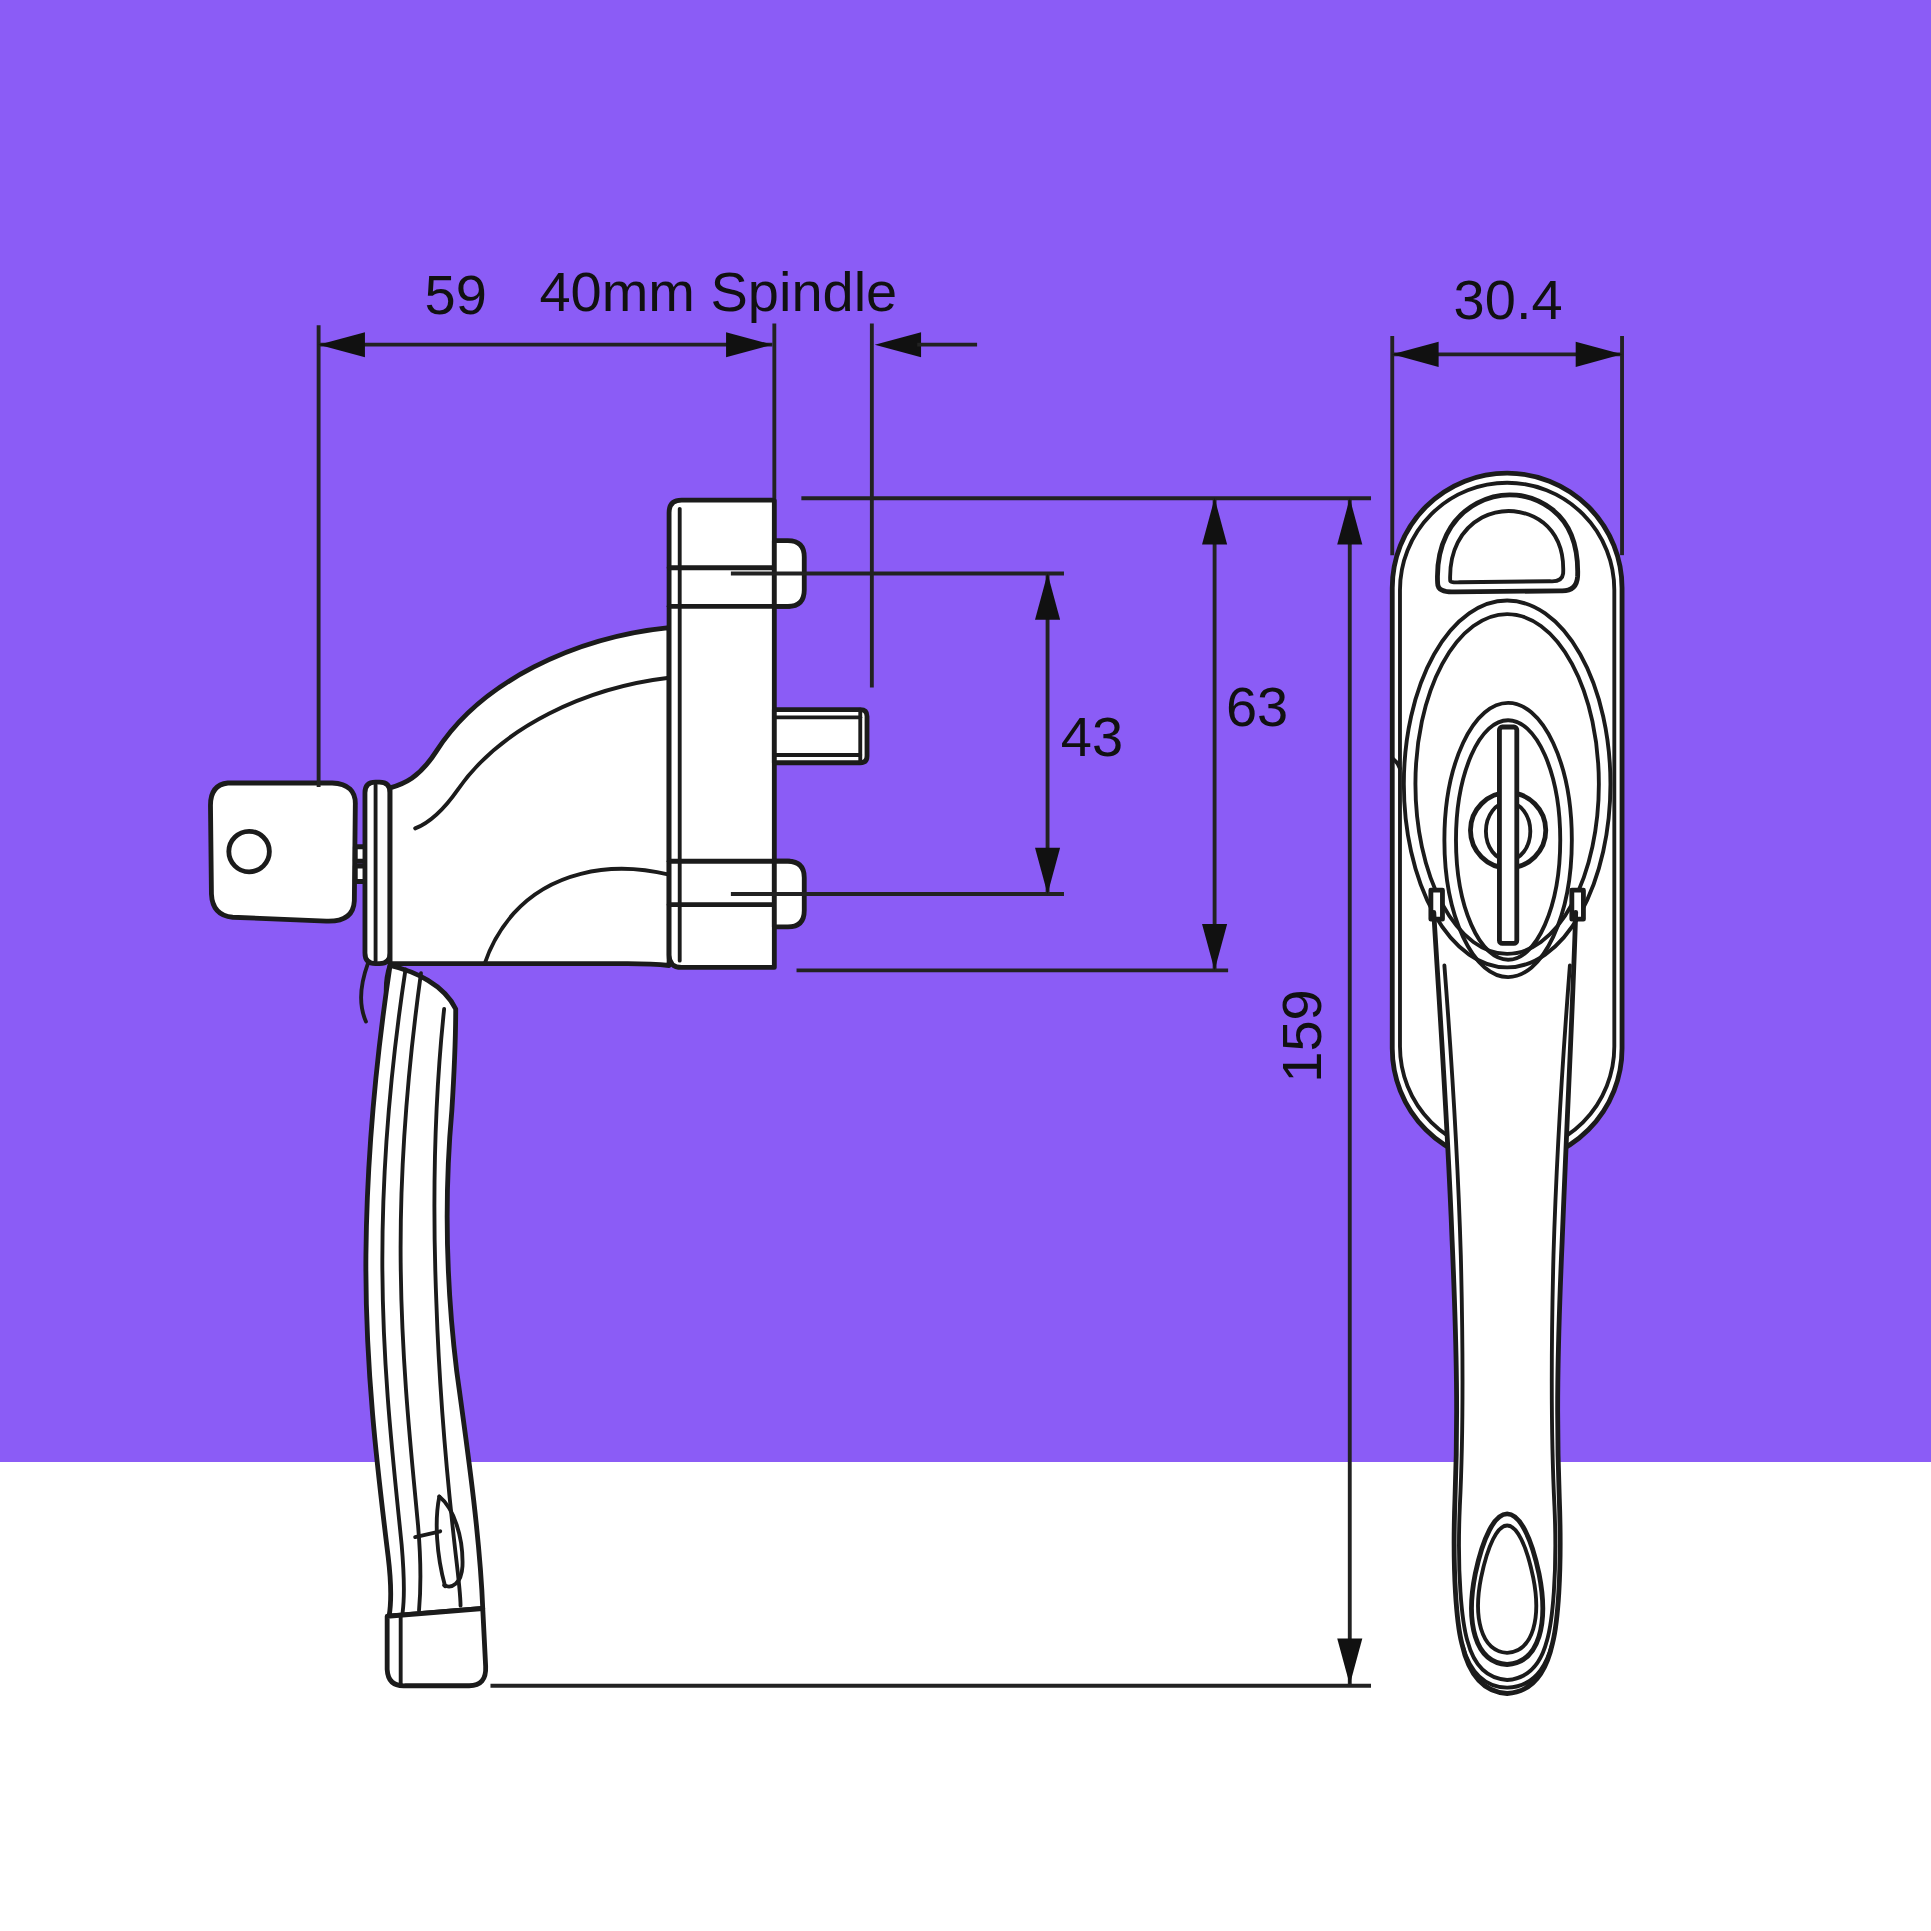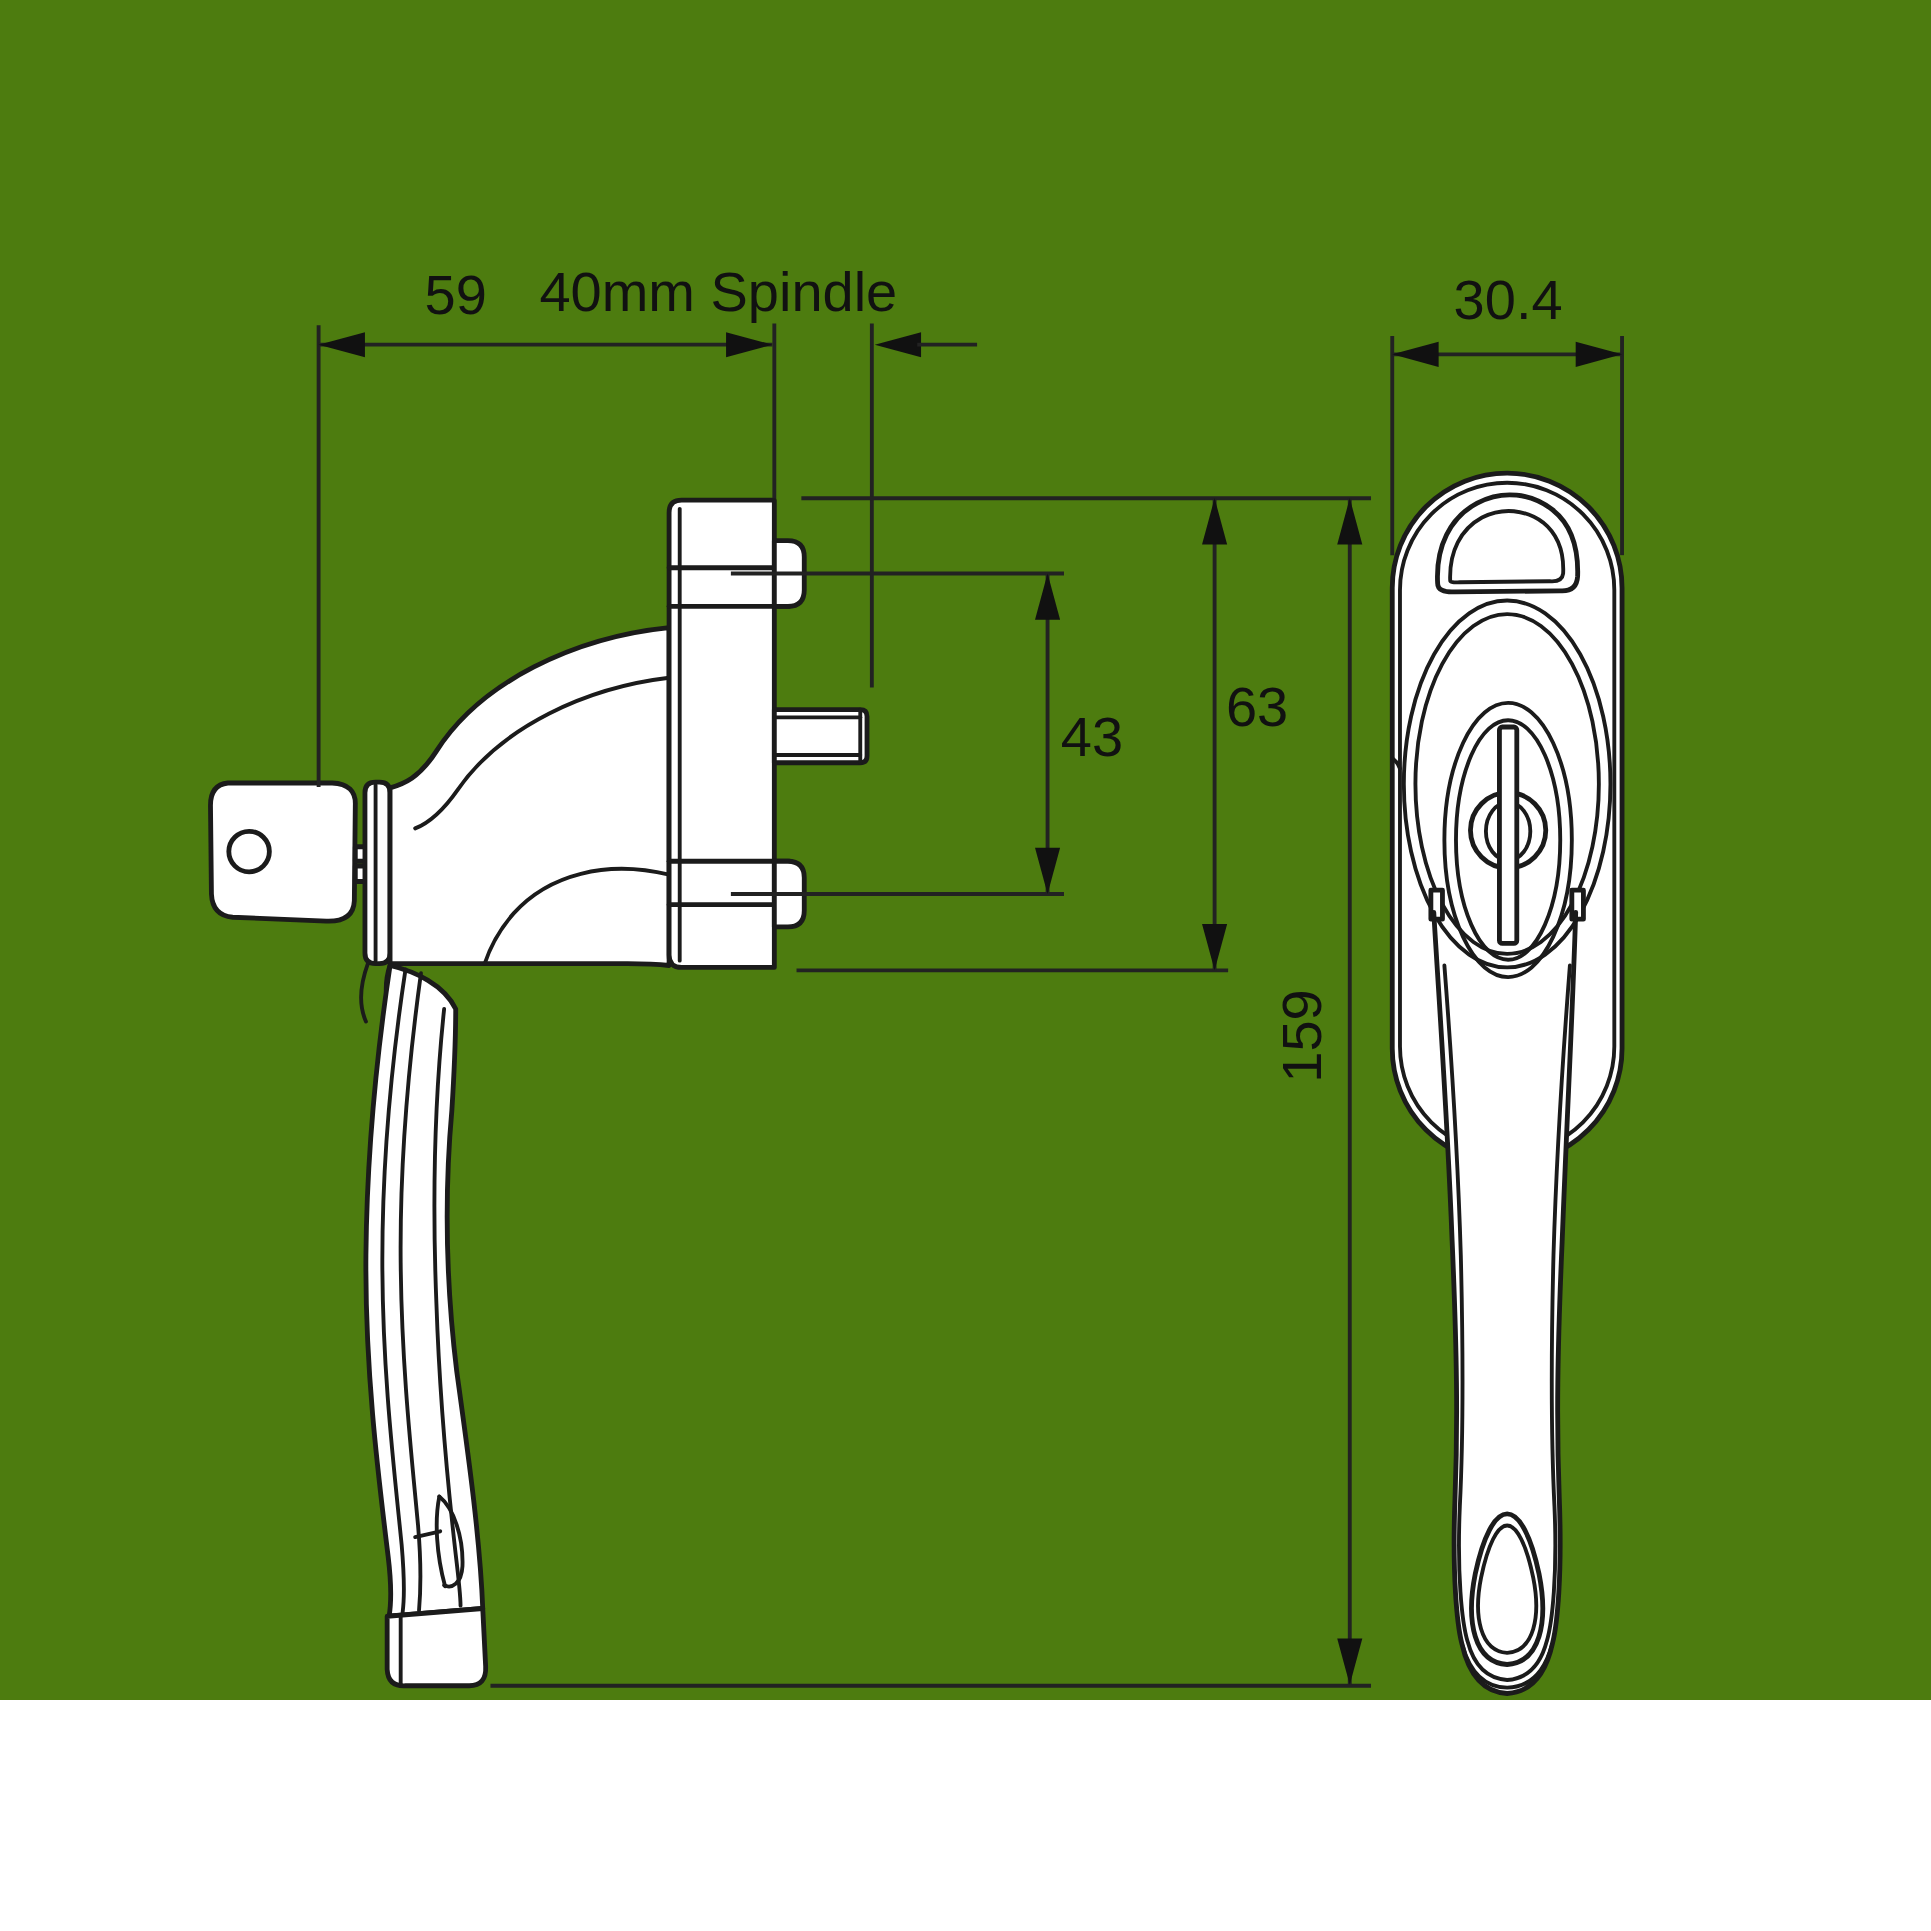--- a/index.html
+++ b/index.html
@@ -1,17 +1,17 @@
 <!DOCTYPE html>
 <html><head>
 <meta charset="utf-8">
 <style>
   html,body{margin:0;padding:0;background:#ffffff;width:1931px;height:1931px;}
   body{font-family:"Liberation Sans", sans-serif;}
-  #stage{width:1931px;height:1700px;position:relative;background:#4d7c0f;}
+  #stage{width:1931px;height:1462px;position:relative;background:#8b5cf6;}
   svg{display:block;}
   .part{fill:#ffffff;stroke:#1b1b1b;stroke-width:5;stroke-linejoin:round;stroke-linecap:round;}
   .part-line{fill:none;stroke:#1b1b1b;stroke-width:5;stroke-linejoin:round;stroke-linecap:round;}
   .part-thin{fill:none;stroke:#1b1b1b;stroke-width:4;stroke-linejoin:round;stroke-linecap:round;}
   .fill-only{fill:#ffffff;stroke:none;}
   .dim{fill:none;stroke:#222222;stroke-width:4;stroke-linecap:butt;}
   .arrow{fill:#111111;stroke:none;}
   .dim-text{fill:#111111;font-size:58px;font-family:"Liberation Sans", sans-serif;}
 </style>
 </head>

